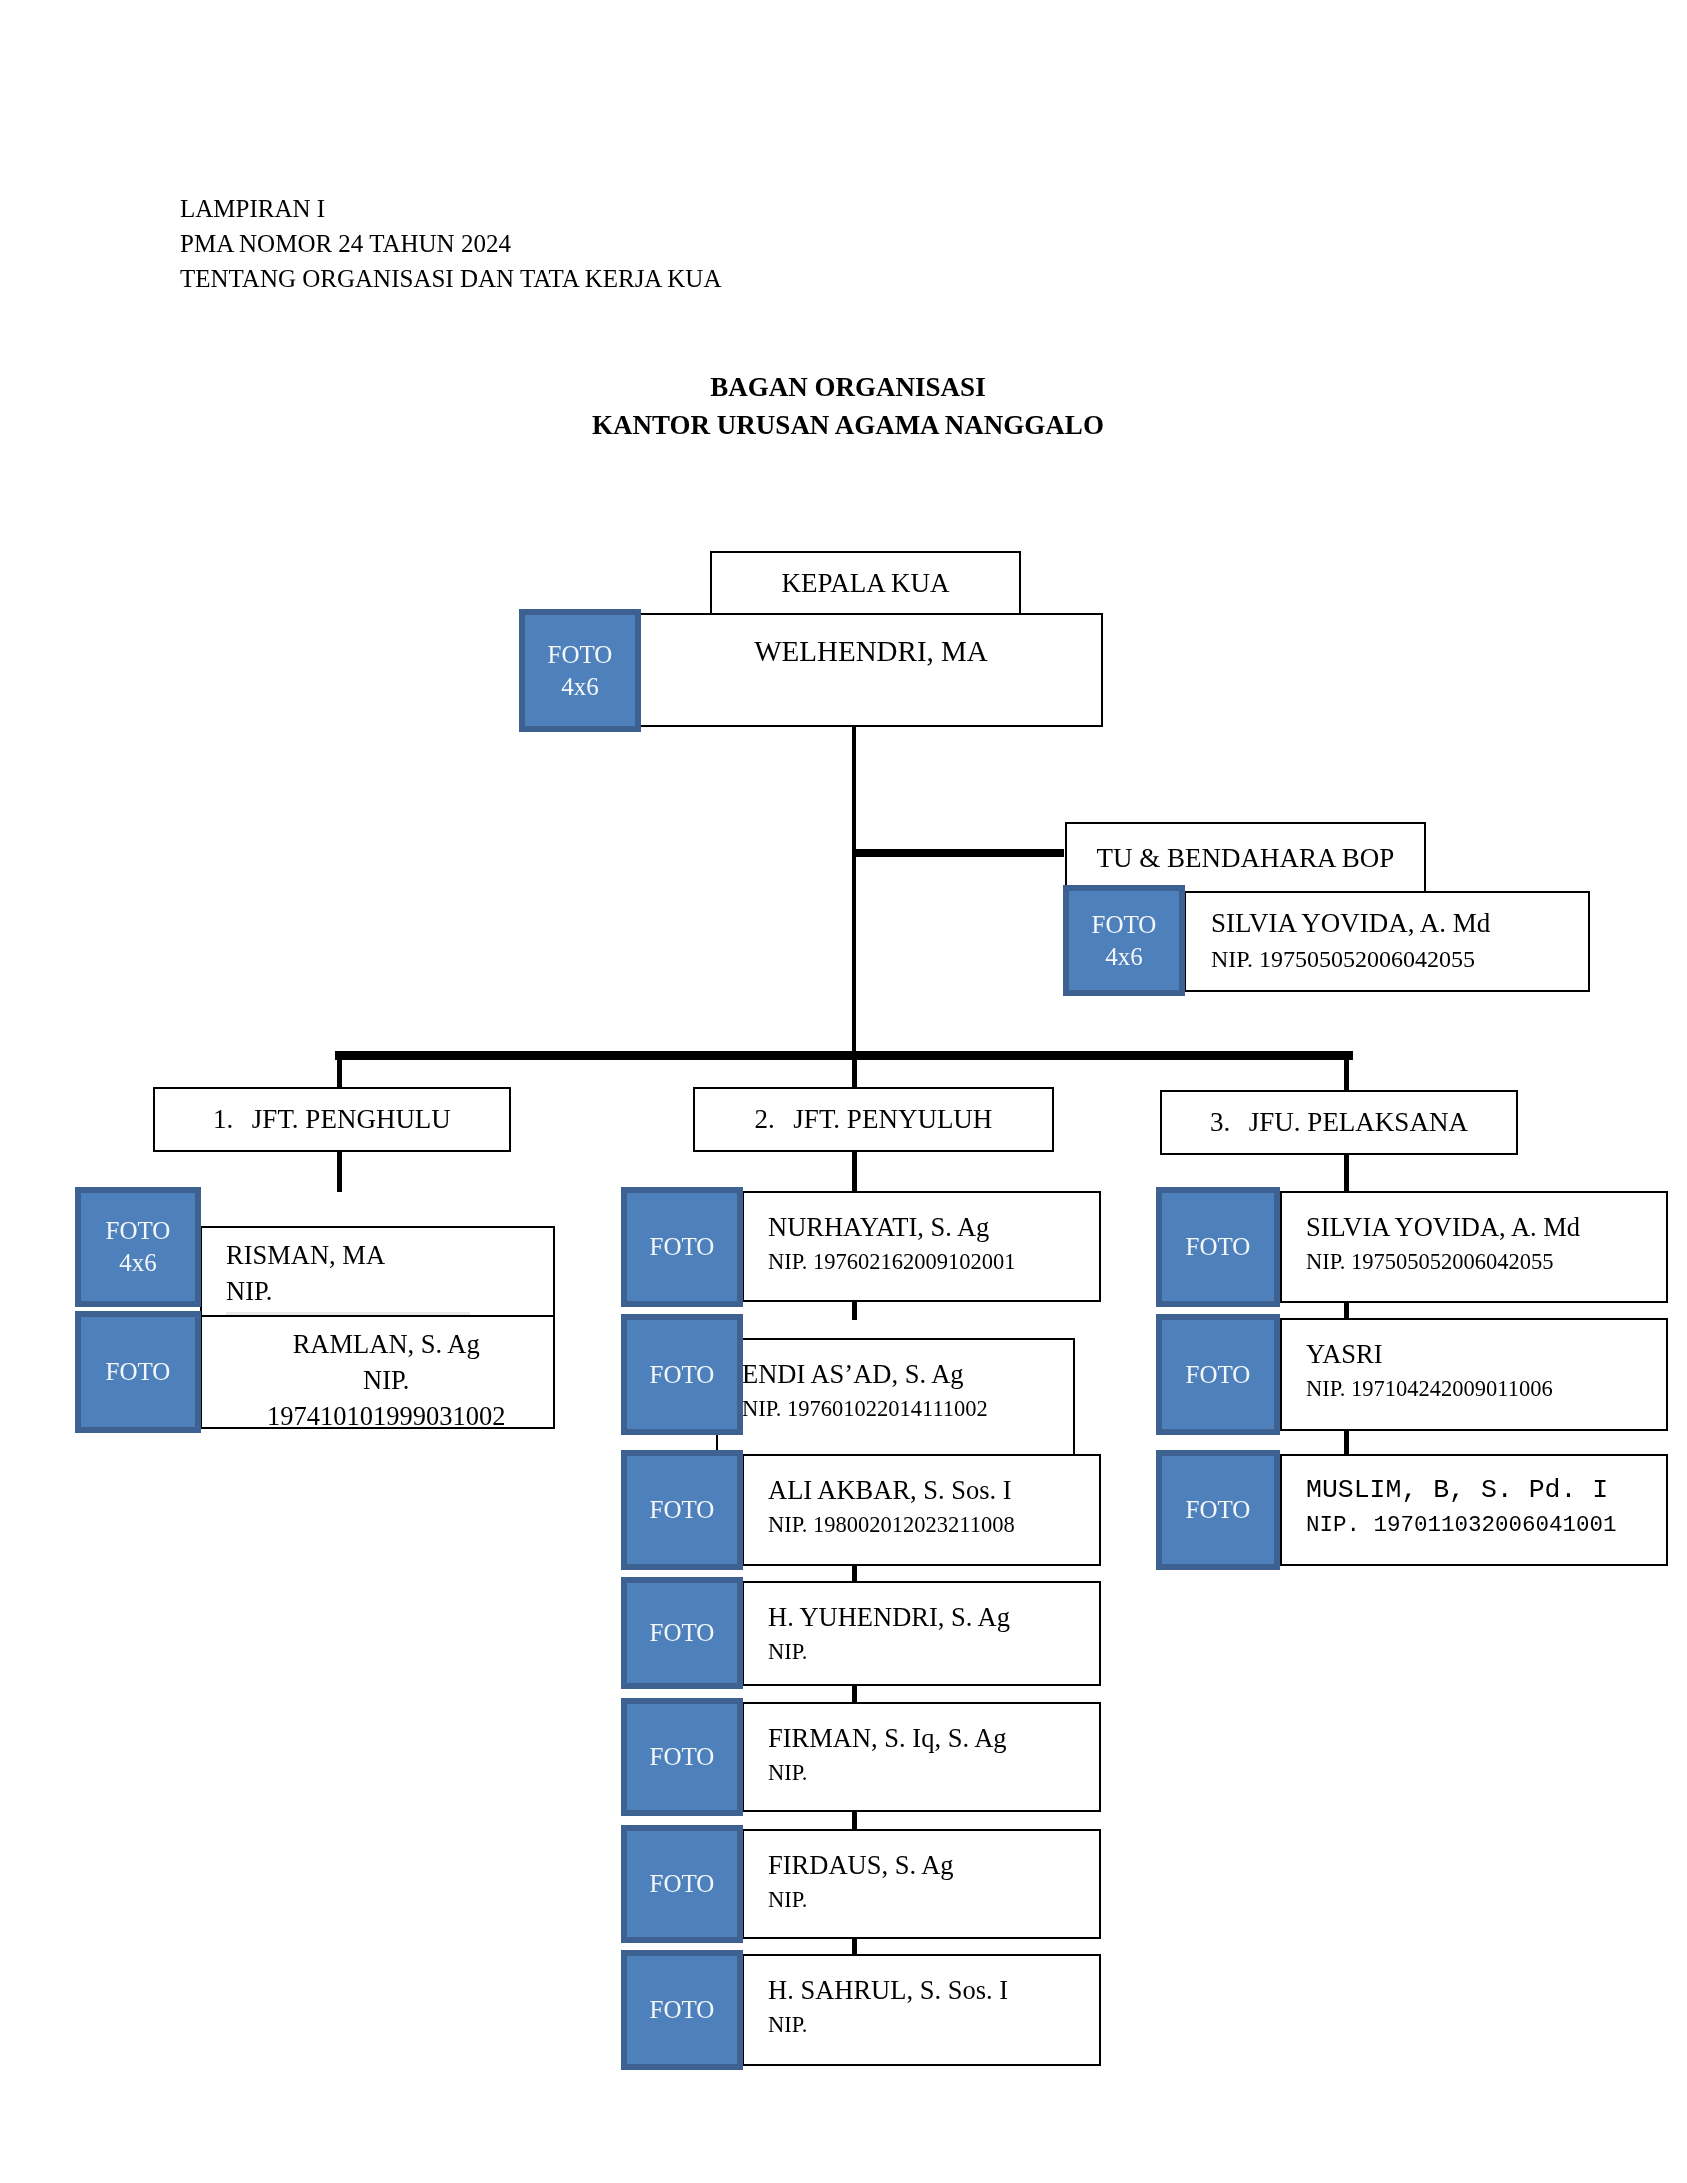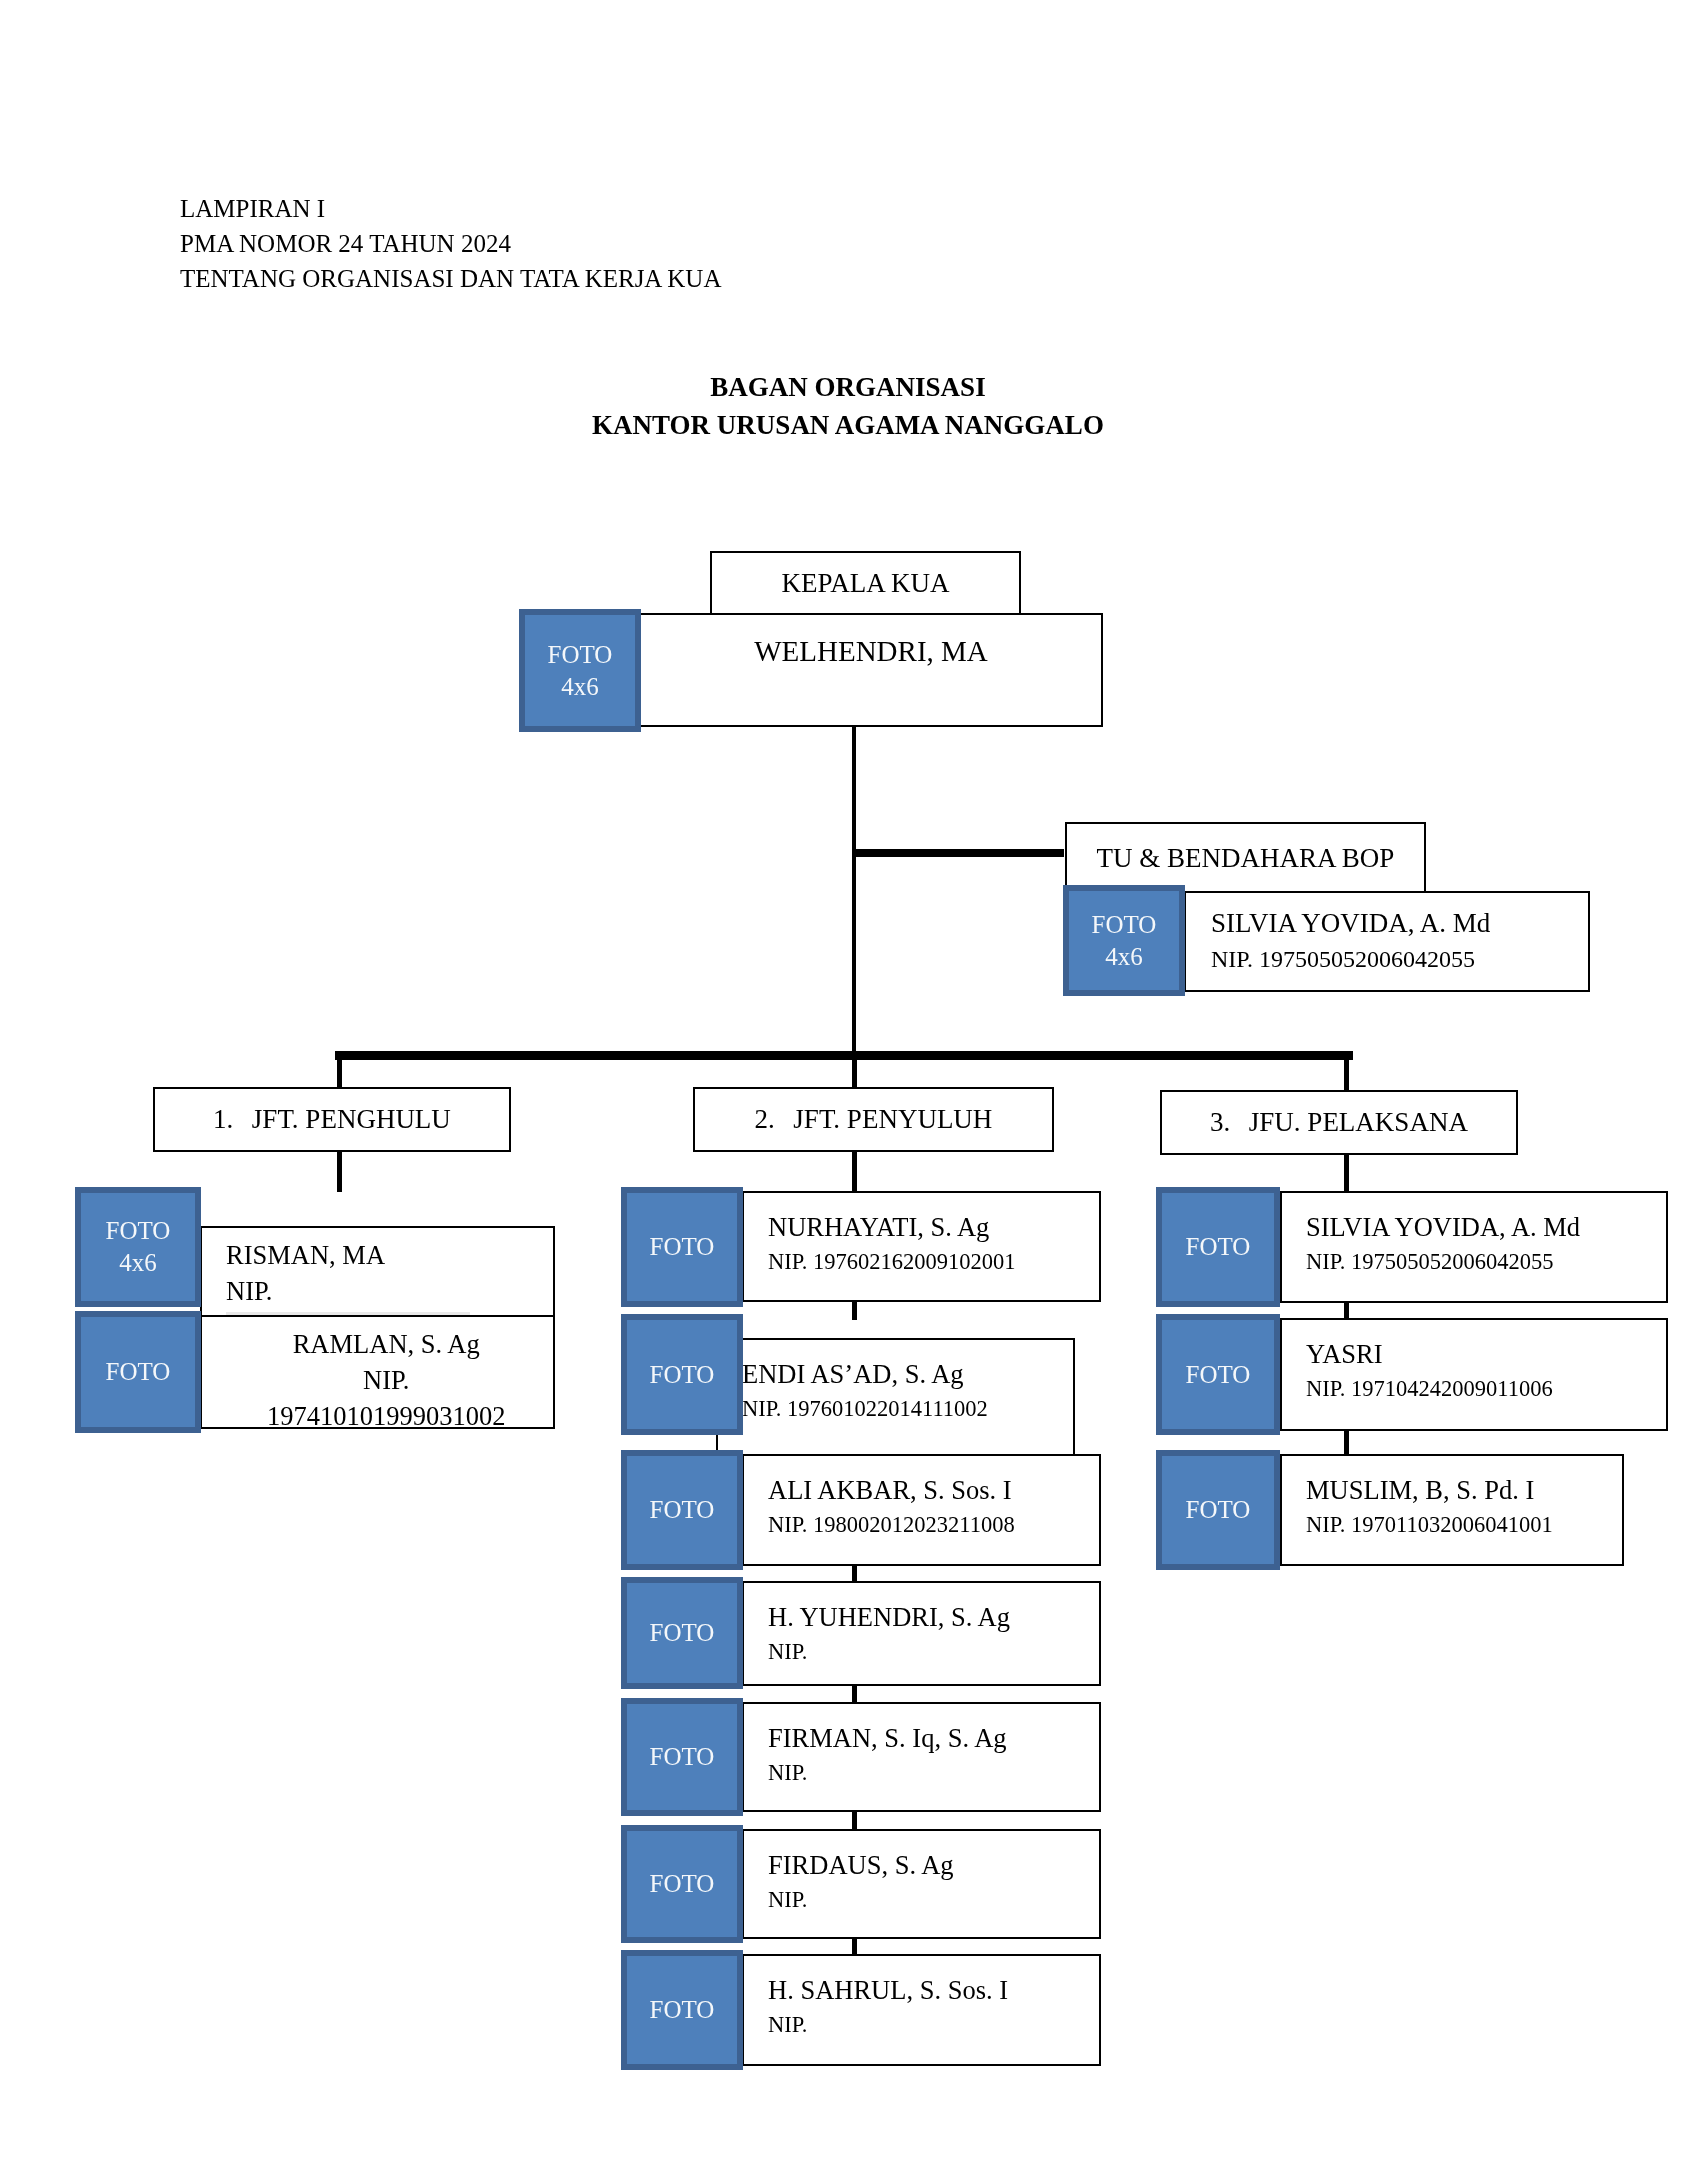--- a/index.html
+++ b/index.html
@@ -213,21 +213,21 @@
   <div class="wbox member" style="left:1280px;top:1318px;width:388px;height:113px;">
     <div class="m-pad">
       <div class="m-name">YASRI</div>
       <div class="m-nip">NIP. 197104242009011006</div>
     </div>
   </div>
   <div class="photo" style="left:1156px;top:1314px;width:124px;height:121px;">
     <div>FOTO</div>
   </div>
 
-  <div class="wbox member" style="left:1280px;top:1454px;width:344px;height:112px;">
+  <div class="wbox member" style="left:1280px;top:1454px;width:388px;height:112px;font-family:Liberation Mono, monospace;">
     <div class="m-pad">
       <div class="m-name">MUSLIM, B, S. Pd. I</div>
       <div class="m-nip">NIP. 197011032006041001</div>
     </div>
   </div>
   <div class="photo" style="left:1156px;top:1450px;width:124px;height:120px;">
     <div>FOTO</div>
   </div>
 
 </div>

